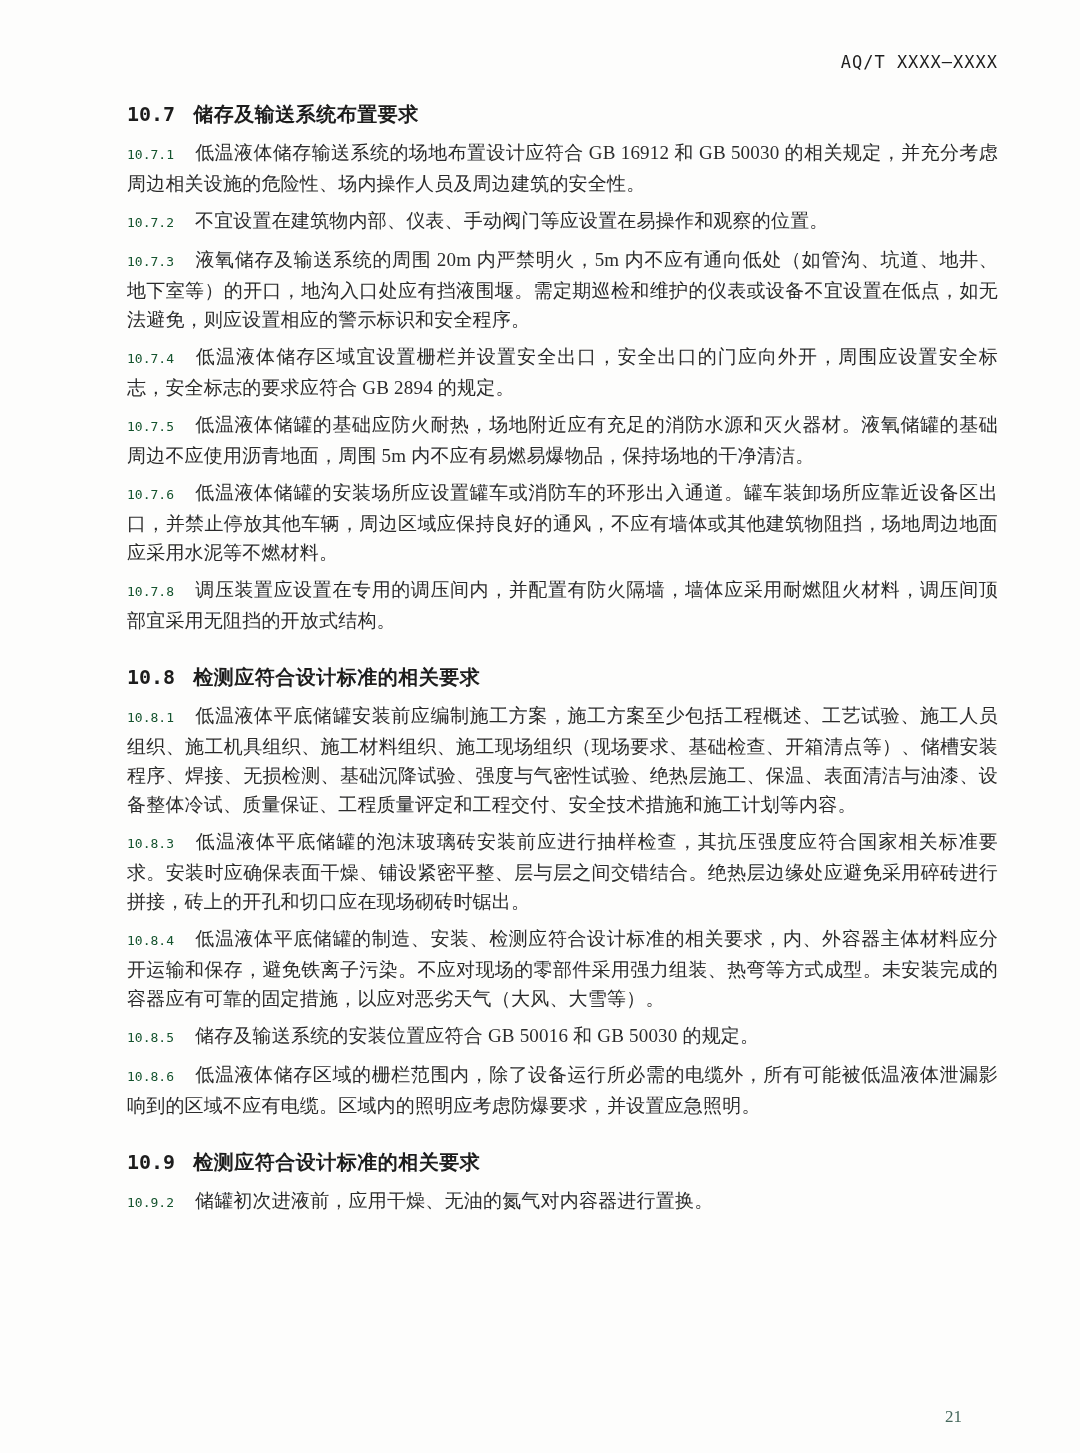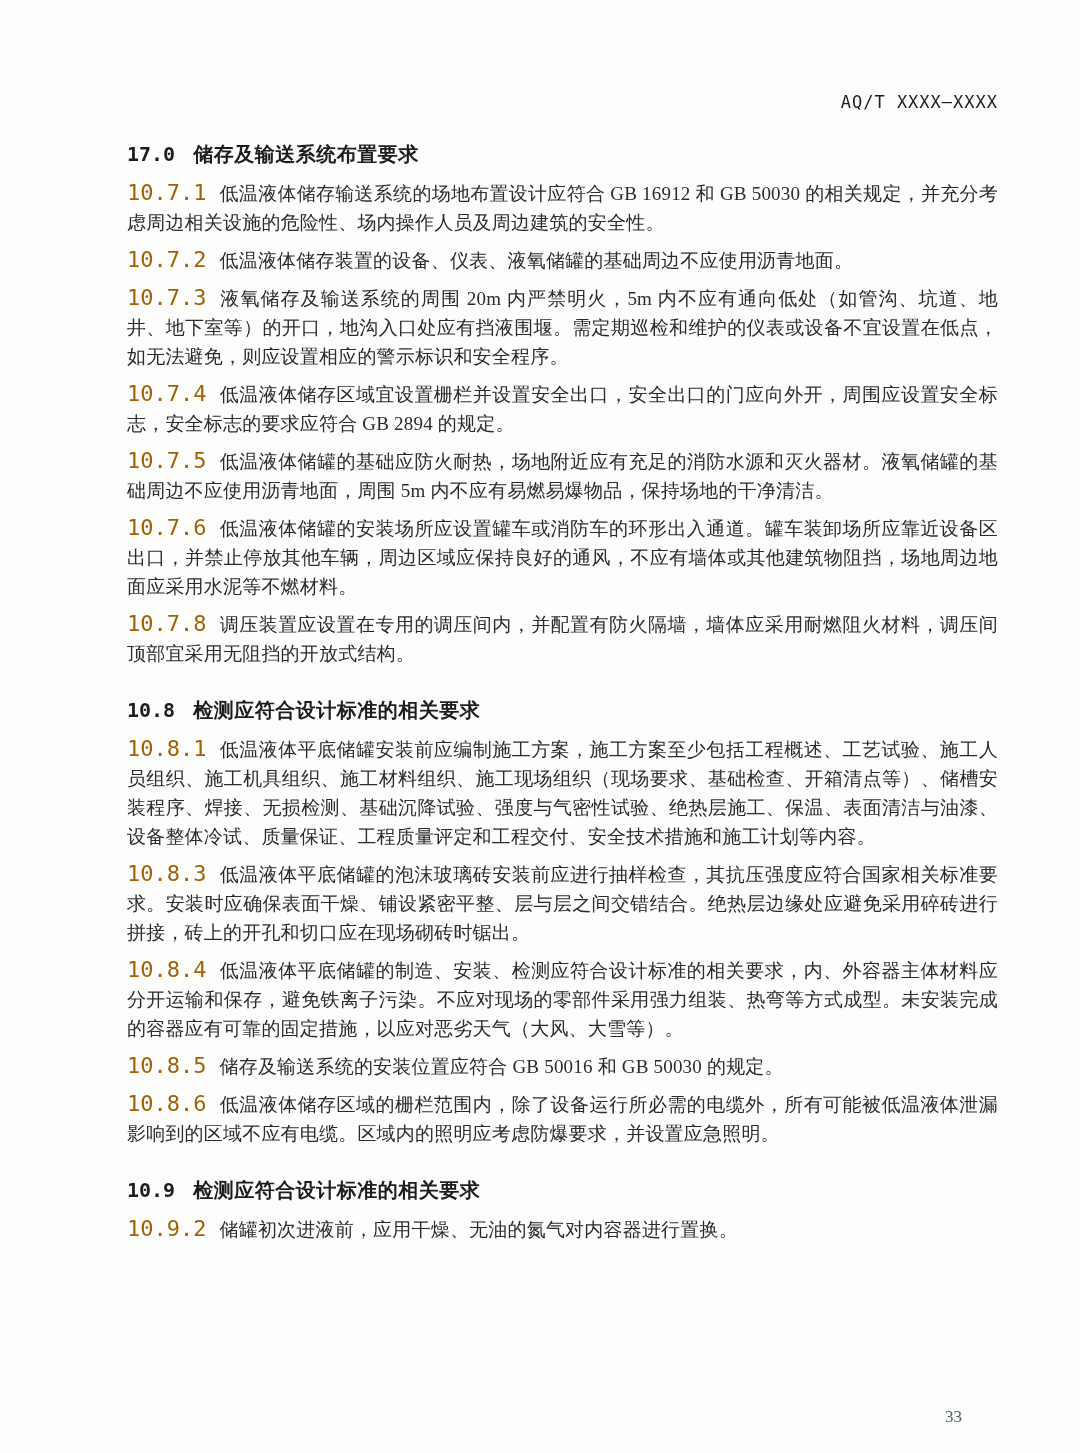--- a/index.html
+++ b/index.html
@@ -10,21 +10,21 @@
     position: relative;
     width: 1080px;
     height: 1453px;
     margin: 0 auto;
     background: #fdfdfc;
     color: #2b2b2b;
     overflow: hidden;
   }
 
   .content {
-    padding: 92px 82px 0 127px; 
+    padding: 52px 82px 0 127px; 
   }
 
   .page-header {
     text-align: right;
     font-family: "DejaVu Sans Mono", "Liberation Mono", monospace;
     font-size: 17px;
     letter-spacing: 1px;
     color: #1e1e1e;
     margin-bottom: 6px;
   }
@@ -49,23 +49,23 @@
     font-size: 19px;
     line-height: 29px;
     margin: 8px 0;
     text-align: justify;
     text-justify: inter-character;
     color: #2b2b2b;
     letter-spacing: 0.2px;
   }
   p.clause .clause-num {
     font-family: "DejaVu Sans Mono", "Liberation Mono", monospace;
-    font-size: 22px;
-    color: #a16207;
-    margin-right: 13px;
+    font-size: 13px;
+    color: #14532d;
+    margin-right: 21px;
     letter-spacing: 0;
   }
 
   .page-footer {
     position: absolute;
     bottom: 26px;
     right: 118px;
     font-size: 17px;
     font-family: "Liberation Serif", "DejaVu Serif", serif;
   }
@@ -74,36 +74,36 @@
 <body>
 
 <div class="page">
   <div class="content">
 
     <div class="page-header">
       <span>AQ/T XXXX—XXXX</span>
     </div>
 
     <main id="sections-root">
-        <h2 class="section-heading"><span class="sec-num">17.0</span><span class="sec-title">储存及输送系统布置要求</span></h2>
+        <h2 class="section-heading"><span class="sec-num">10.7</span><span class="sec-title">储存及输送系统布置要求</span></h2>
         <p class="clause"><span class="clause-num">10.7.1</span><span class="clause-text">低温液体储存输送系统的场地布置设计应符合 GB 16912 和 GB 50030 的相关规定，并充分考虑周边相关设施的危险性、场内操作人员及周边建筑的安全性。</span></p>
-        <p class="clause"><span class="clause-num">10.7.2</span><span class="clause-text">低温液体储存装置的设备、仪表、液氧储罐的基础周边不应使用沥青地面。</span></p>
+        <p class="clause"><span class="clause-num">10.7.2</span><span class="clause-text">不宜设置在建筑物内部、仪表、手动阀门等应设置在易操作和观察的位置。</span></p>
         <p class="clause"><span class="clause-num">10.7.3</span><span class="clause-text">液氧储存及输送系统的周围 20m 内严禁明火，5m 内不应有通向低处（如管沟、坑道、地井、地下室等）的开口，地沟入口处应有挡液围堰。需定期巡检和维护的仪表或设备不宜设置在低点，如无法避免，则应设置相应的警示标识和安全程序。</span></p>
         <p class="clause"><span class="clause-num">10.7.4</span><span class="clause-text">低温液体储存区域宜设置栅栏并设置安全出口，安全出口的门应向外开，周围应设置安全标志，安全标志的要求应符合 GB 2894 的规定。</span></p>
         <p class="clause"><span class="clause-num">10.7.5</span><span class="clause-text">低温液体储罐的基础应防火耐热，场地附近应有充足的消防水源和灭火器材。液氧储罐的基础周边不应使用沥青地面，周围 5m 内不应有易燃易爆物品，保持场地的干净清洁。</span></p>
         <p class="clause"><span class="clause-num">10.7.6</span><span class="clause-text">低温液体储罐的安装场所应设置罐车或消防车的环形出入通道。罐车装卸场所应靠近设备区出口，并禁止停放其他车辆，周边区域应保持良好的通风，不应有墙体或其他建筑物阻挡，场地周边地面应采用水泥等不燃材料。</span></p>
         <p class="clause"><span class="clause-num">10.7.8</span><span class="clause-text">调压装置应设置在专用的调压间内，并配置有防火隔墙，墙体应采用耐燃阻火材料，调压间顶部宜采用无阻挡的开放式结构。</span></p>
         <h2 class="section-heading"><span class="sec-num">10.8</span><span class="sec-title">检测应符合设计标准的相关要求</span></h2>
         <p class="clause"><span class="clause-num">10.8.1</span><span class="clause-text">低温液体平底储罐安装前应编制施工方案，施工方案至少包括工程概述、工艺试验、施工人员组织、施工机具组织、施工材料组织、施工现场组织（现场要求、基础检查、开箱清点等）、储槽安装程序、焊接、无损检测、基础沉降试验、强度与气密性试验、绝热层施工、保温、表面清洁与油漆、设备整体冷试、质量保证、工程质量评定和工程交付、安全技术措施和施工计划等内容。</span></p>
         <p class="clause"><span class="clause-num">10.8.3</span><span class="clause-text">低温液体平底储罐的泡沫玻璃砖安装前应进行抽样检查，其抗压强度应符合国家相关标准要求。安装时应确保表面干燥、铺设紧密平整、层与层之间交错结合。绝热层边缘处应避免采用碎砖进行拼接，砖上的开孔和切口应在现场砌砖时锯出。</span></p>
         <p class="clause"><span class="clause-num">10.8.4</span><span class="clause-text">低温液体平底储罐的制造、安装、检测应符合设计标准的相关要求，内、外容器主体材料应分开运输和保存，避免铁离子污染。不应对现场的零部件采用强力组装、热弯等方式成型。未安装完成的容器应有可靠的固定措施，以应对恶劣天气（大风、大雪等）。</span></p>
         <p class="clause"><span class="clause-num">10.8.5</span><span class="clause-text">储存及输送系统的安装位置应符合 GB 50016 和 GB 50030 的规定。</span></p>
         <p class="clause"><span class="clause-num">10.8.6</span><span class="clause-text">低温液体储存区域的栅栏范围内，除了设备运行所必需的电缆外，所有可能被低温液体泄漏影响到的区域不应有电缆。区域内的照明应考虑防爆要求，并设置应急照明。</span></p>
         <h2 class="section-heading"><span class="sec-num">10.9</span><span class="sec-title">检测应符合设计标准的相关要求</span></h2>
         <p class="clause"><span class="clause-num">10.9.2</span><span class="clause-text">储罐初次进液前，应用干燥、无油的氮气对内容器进行置换。</span></p>
       </main>
 
   </div>
 
   <div class="page-footer">
-    <span style="color: rgb(70, 104, 92);">33</span>
+    <span style="color: rgb(70, 104, 92);">21</span>
   </div>
 </div>
 
 </body></html>

